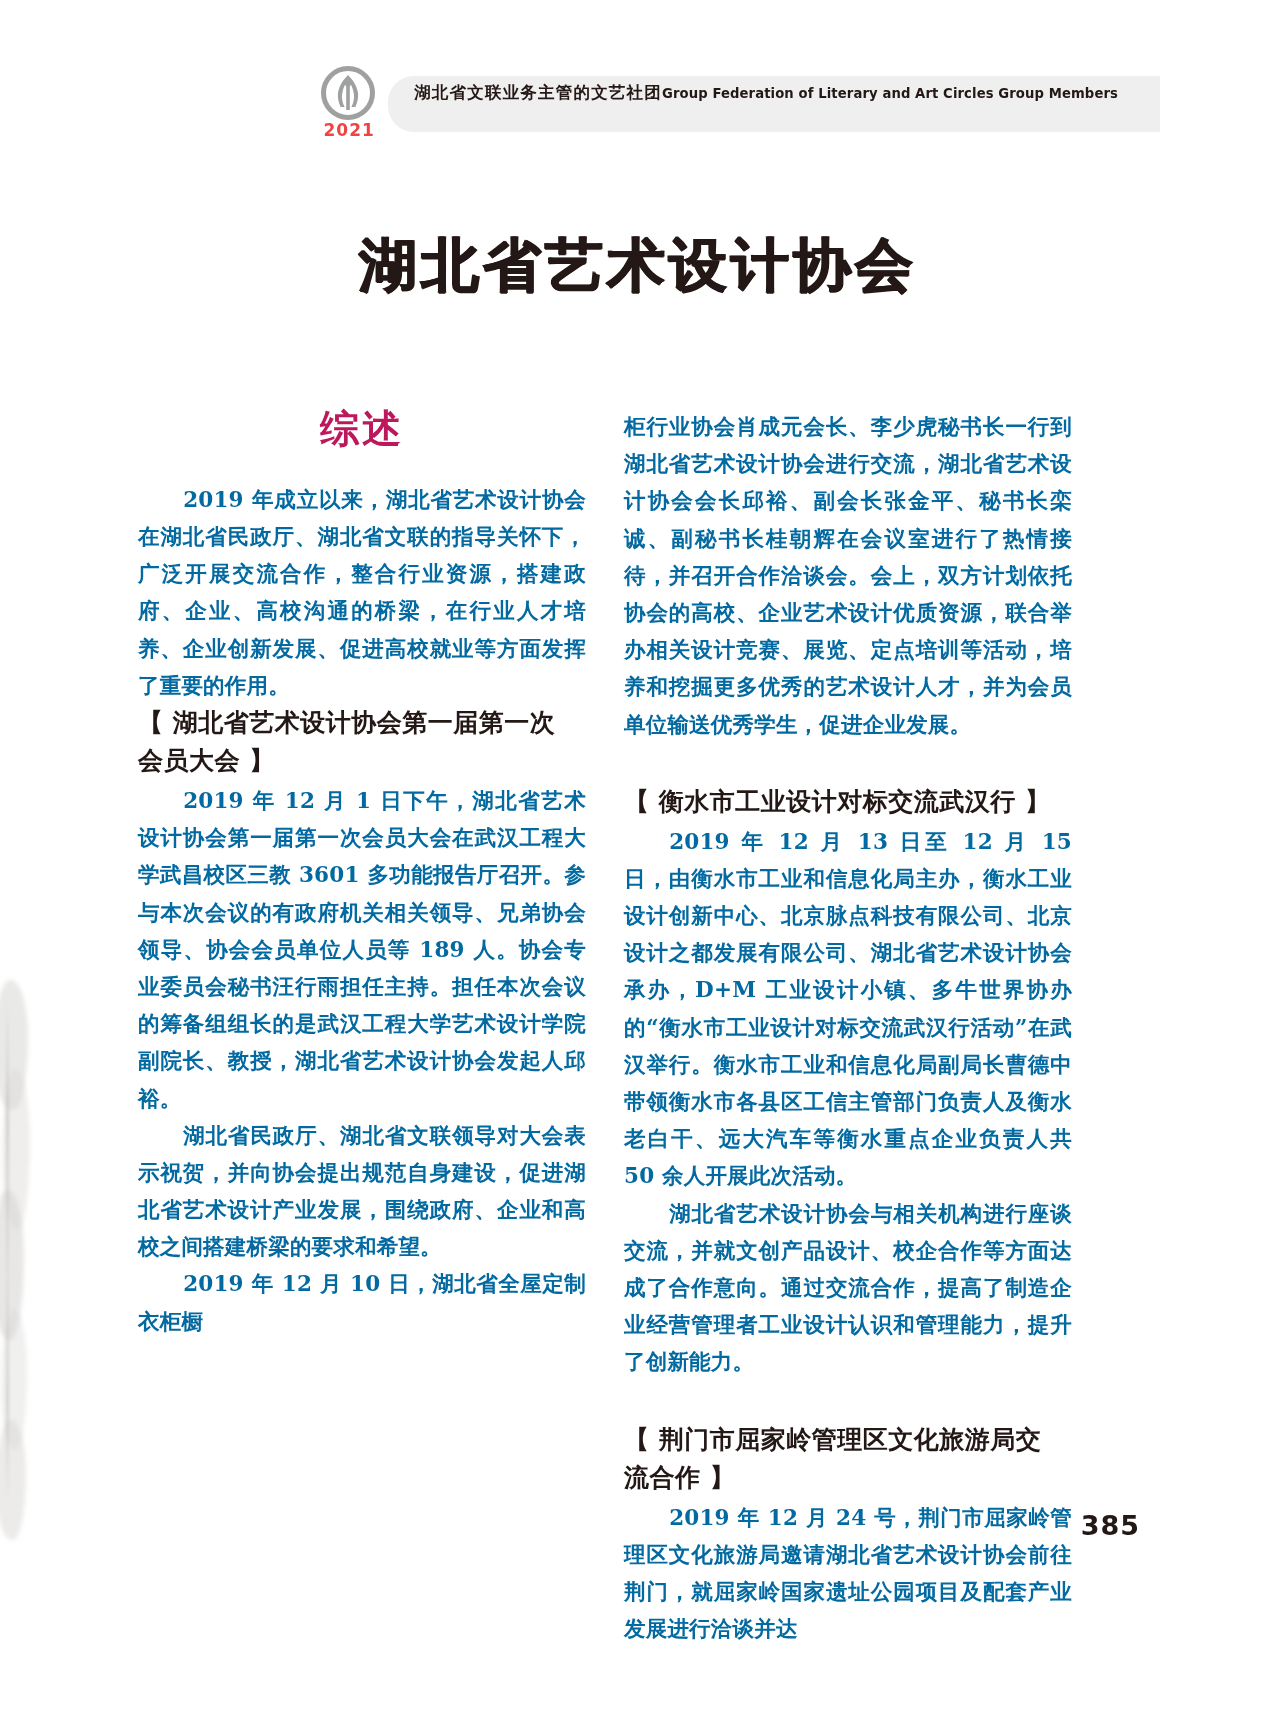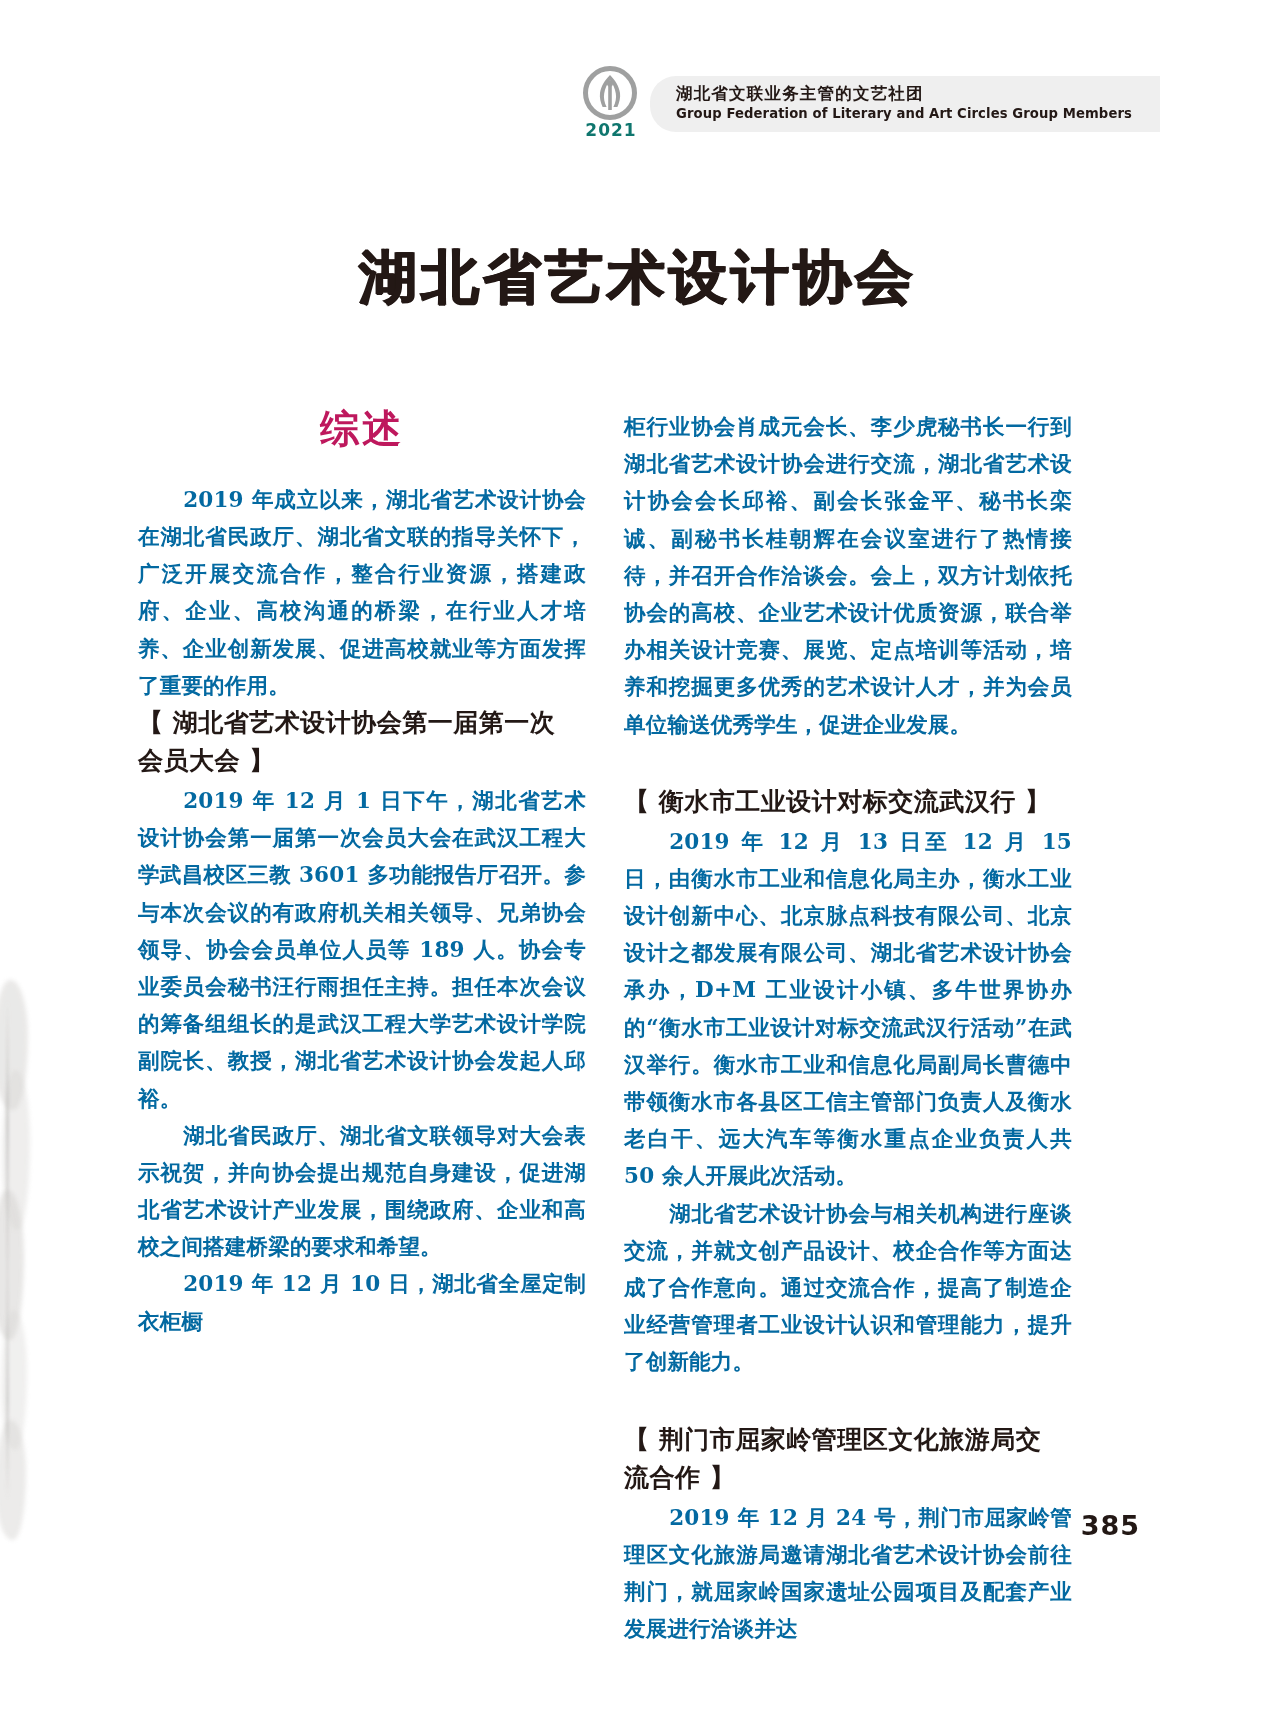--- a/index.html
+++ b/index.html
@@ -83,30 +83,30 @@
   }
   .badge-logo .year {
     position: absolute;
     left: 0; top: 54px;
     width: 62px;
     text-align: center;
     font-family: "DejaVu Sans", sans-serif;
     font-weight: 700;
     font-size: 17px;
     letter-spacing: 1px;
-    color: #0f766e;
+    color: #ef4444;
   }
   .badge-plate {
     background: #efefef;
     border-radius: 26px 0 0 26px;
-    padding: 8px 28px 9px 26px;
+    padding: 8px 42px 9px 26px;
     height: 56px;
     box-sizing: border-box;
     display: flex;
-    flex-direction: column;
+    flex-direction: row;
     justify-content: center;
     min-width: 440px;
   }
   .badge-cn {
     font-family: "DejaVu Sans", "Liberation Sans", sans-serif;
     font-weight: 700;
     font-size: 16.5px;
     letter-spacing: 1.2px;
     color: #231815;
     line-height: 1.15;
@@ -120,21 +120,21 @@
     color: #231815;
     line-height: 1.25;
     margin-top: 2px;
     white-space: nowrap;
   }
 
   
   .doc-title {
     position: absolute;
     left: 0;
-    top: 200px;
+    top: 188px;
     width: 1276px;
     text-align: center;
     font-family: "DejaVu Serif", "Liberation Serif", serif;
     font-weight: 700;
     font-size: 58px;
     letter-spacing: 4px;
     color: #231815;
     text-shadow:
        1px 0 0 #231815,
       -1px 0 0 #231815,

